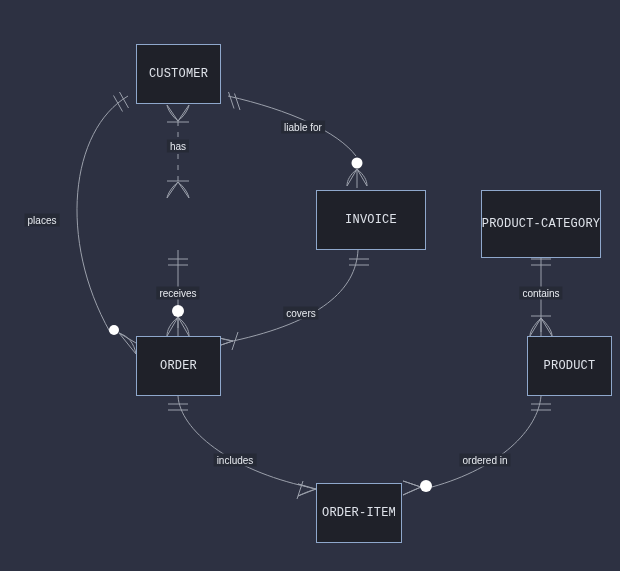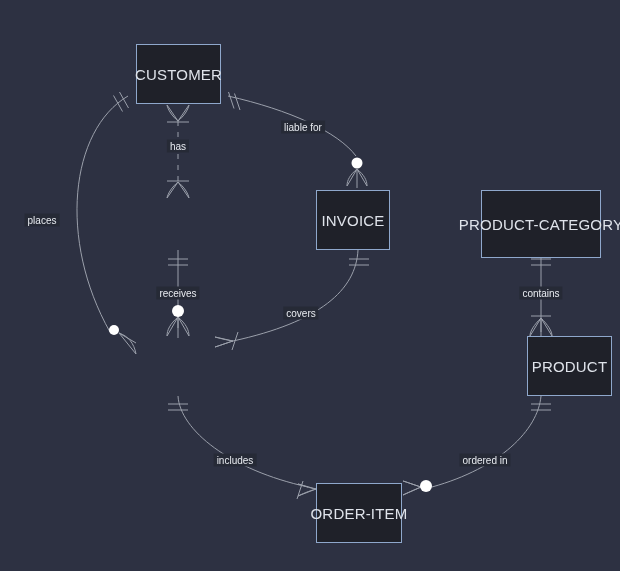--- a/index.html
+++ b/index.html
@@ -26,22 +26,22 @@
     position: absolute;
     box-sizing: border-box;
     background: #1f2129;
     border: 1px solid #8fa8cc;
     display: flex;
     align-items: center;
     justify-content: center;
   }
   .entity-label {
     color: #dfe3ea;
-    font-size: 15px;
-    font-family: Liberation Sans, sans-serif;
+    font-size: 12px;
+    font-family: Liberation Mono, monospace;
     letter-spacing: 0.2px;
     white-space: nowrap;
     text-align: center;
   }
   .rel-label {
     position: absolute;
     color: #e8ebf0;
     font-size: 10px;
     font-family: "Liberation Sans", sans-serif;
     background: #262a36;
@@ -202,28 +202,31 @@
       </g>
 
     </g>
   </svg>
 
   <div class="entity-box" style="left:136px; top:44px; width:85px; height:60px;">
     <span class="entity-label">CUSTOMER</span>
   </div>
 
 
-  <div class="entity-box" style="left:316px; top:190px; width:74px; height:60px;">
+  <div class="entity-box" style="left:316px; top:190px; width:110px; height:60px;">
     <span class="entity-label">INVOICE</span>
   </div>
 
   <div class="entity-box" style="left:481px; top:190px; width:120px; height:68px;">
     <span class="entity-label">PRODUCT-CATEGORY</span>
   </div>
 
+  <div class="entity-box" style="left:136px; top:336px; width:85px; height:60px;">
+    <span class="entity-label">ORDER</span>
+  </div>
 
   <div class="entity-box" style="left:499px; top:336px; width:85px; height:60px;margin-left:28px;">
     <span class="entity-label">PRODUCT</span>
   </div>
 
   <div class="entity-box" style="left:316px; top:483px; width:86px; height:60px;">
     <span class="entity-label">ORDER-ITEM</span>
   </div>
 
   <div class="rel-label" style="left:42px; top:220px;">places</div>

